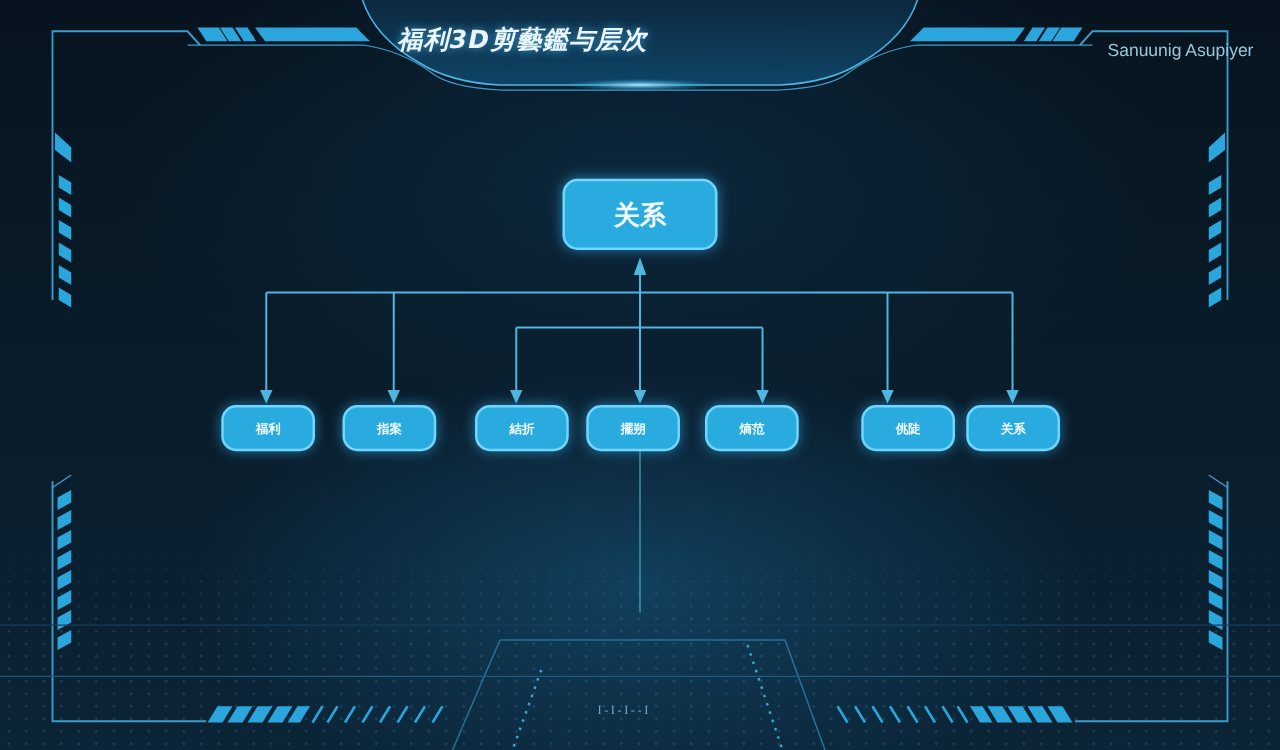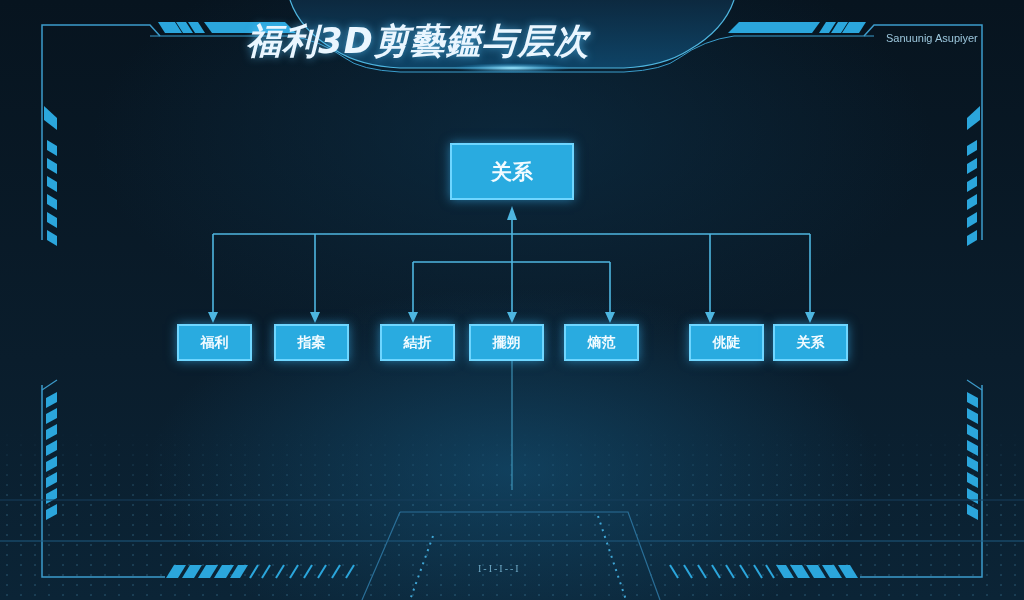--- a/index.html
+++ b/index.html
@@ -6,25 +6,25 @@
   body{width:1024px;height:600px;overflow:hidden;background:#061420;font-family:"DejaVu Sans",sans-serif;position:relative;}
   .bg{position:absolute;inset:0;background:
       radial-gradient(ellipse 520px 260px at 512px 470px, rgba(22,90,130,.55), rgba(6,20,32,0) 70%),
       radial-gradient(ellipse 600px 300px at 512px 140px, rgba(14,52,78,.55), rgba(6,20,32,0) 70%),
       linear-gradient(#07141f,#0a1d2c 60%,#0b2436);}
   .grid{position:absolute;left:0;right:0;top:430px;height:170px;
       background-image:radial-gradient(circle, rgba(90,170,210,.35) 1px, transparent 1.4px);
       background-size:14px 10px;opacity:.55;
       -webkit-mask-image:linear-gradient(rgba(0,0,0,0),#000 40%,#000);mask-image:linear-gradient(rgba(0,0,0,0),#000 40%,#000);}
   svg.deco{position:absolute;left:0;top:0;}
-  .title{position:absolute;left:0;width:836px;top:18px;text-align:center;color:#eaf6ff;font-size:35px;font-weight:bold;font-style:italic;letter-spacing:1px;text-shadow:0 0 8px rgba(90,200,255,.7);}
-  .subtag{position:absolute;left:886px;top:32px;color:#9cc6dc;font-size:11px;font-family:"Liberation Sans",sans-serif;}
-  .node{position:absolute;box-sizing:border-box;background:#29abe0;border:2px solid #6fd6ff;border-radius:0;color:#f2fbff;font-weight:bold;display:flex;align-items:center;justify-content:center;box-shadow:0 0 10px rgba(60,190,255,.55);}
+  .title{position:absolute;left:0;width:836px;top:18px;text-align:center;color:#eaf6ff;font-size:20px;font-weight:bold;font-style:italic;letter-spacing:1px;text-shadow:0 0 8px rgba(90,200,255,.7);}
+  .subtag{position:absolute;left:886px;top:32px;color:#9cc6dc;font-size:14px;font-family:"Liberation Sans",sans-serif;}
+  .node{position:absolute;box-sizing:border-box;background:#29abe0;border:2px solid #6fd6ff;border-radius:12px;color:#f2fbff;font-weight:bold;display:flex;align-items:center;justify-content:center;box-shadow:0 0 10px rgba(60,190,255,.55);}
   .root{left:450px;top:143px;width:124px;height:57px;font-size:21px;}
-  .child{top:324px;width:75px;height:37px;font-size:14px;}
+  .child{top:324px;width:75px;height:37px;font-size:10px;}
   .foot{position:absolute;left:478px;top:563px;color:#6ea9c6;font-size:10px;letter-spacing:2px;font-family:Liberation Serif, serif;}
 </style>
 </head>
 <body>
 
 <div class="bg"></div>
 <div class="grid"></div>
 
 <svg class="deco" width="1024" height="600">
   <defs>

